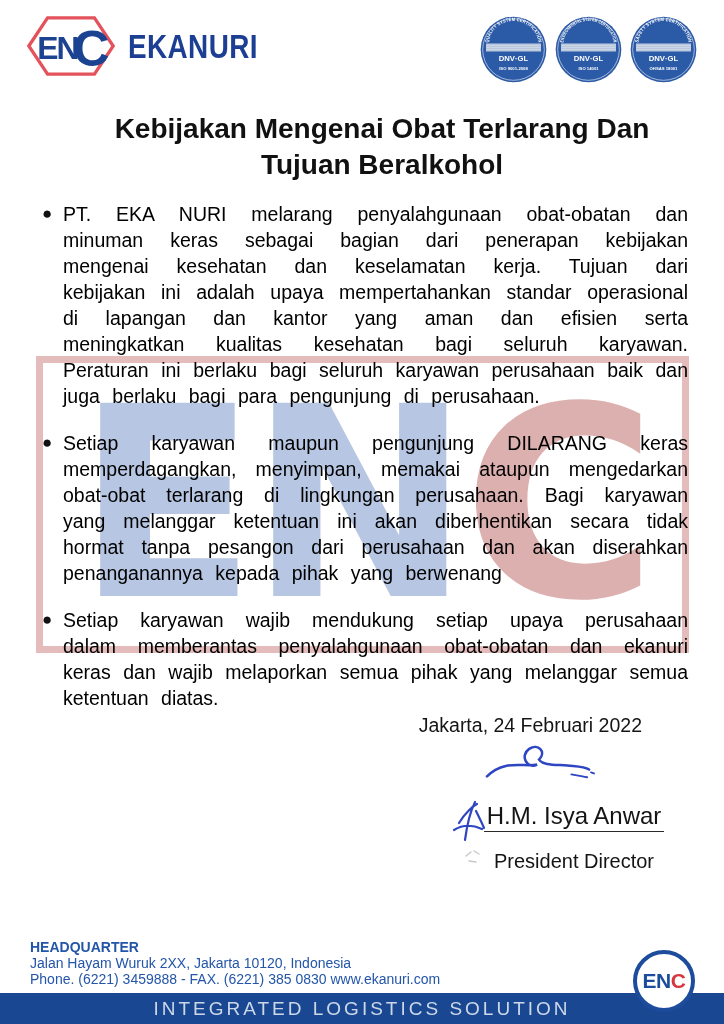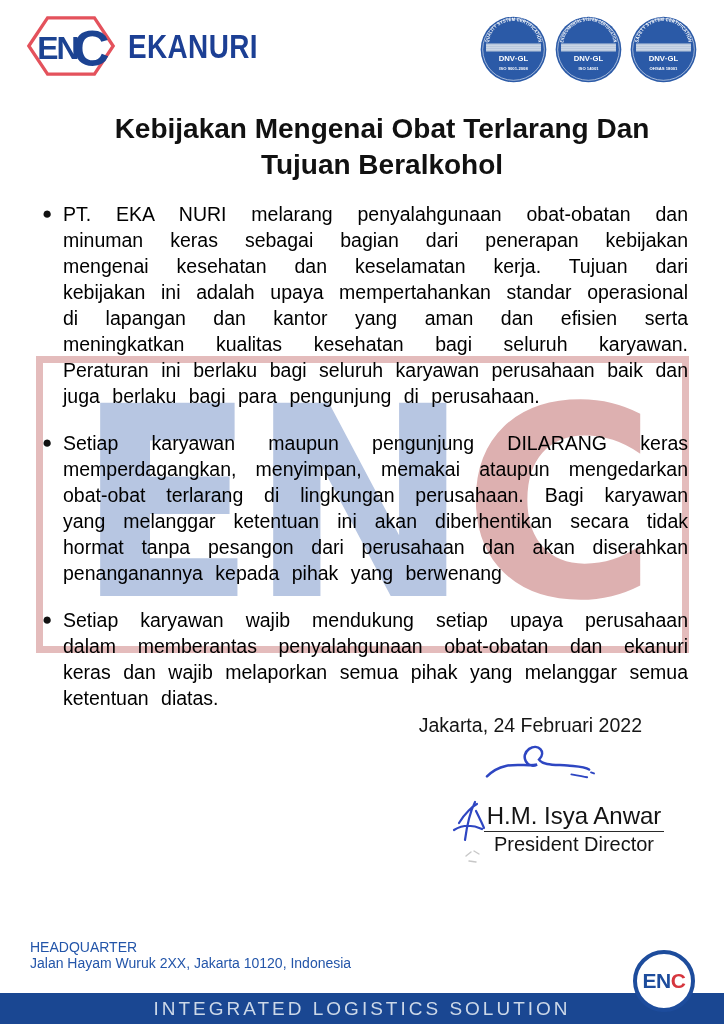--- a/index.html
+++ b/index.html
@@ -59,25 +59,25 @@
 
   
   .signature-svg { position:absolute; left:481px; top:741px; width:118px; height:54px; z-index:2; }
   .paraph-svg { position:absolute; left:448px; top:799px; width:42px; height:48px; z-index:2; }
   .pencil-svg { position:absolute; left:462px; top:847px; width:30px; height:18px; z-index:2; opacity:0.55; }
   .sign-block { position:absolute; left:468px; top:802px; width:212px; text-align:center; z-index:2; }
   .sign-name {
     display:inline-block; font-size:24px; color:#141414;
     border-bottom:1.5px solid #2a2a2a; padding:0 3px 1px 3px;
   }
-  .sign-title { font-size:20px; color:#141414; margin-top:1px; }
+  .sign-title { font-size:20px; color:#141414; margin-top:18px; }
 
   
   .footer-info { position:absolute; left:30px; top:939px; z-index:2; color:#2355a9; }
-  .footer-heading { font-size:14px; font-weight:normal; line-height:17px; }
+  .footer-heading { font-size:14px; font-weight:bold; line-height:17px; }
   .footer-line { font-size:14px; line-height:15.5px; }
   .bottom-bar {
     position:absolute; left:0; top:993px; width:724px; height:31px;
     background:#1a4792; z-index:1;
     display:flex; align-items:center; justify-content:center;
   }
   .tagline { color:#ccd8e8; font-size:19px; letter-spacing:3px; }
   .enc-badge {
     position:absolute; left:633px; top:950px; width:62px; height:62px; z-index:3;
     background:#ffffff; border:4px solid #1d4c9c; border-radius:50%;
@@ -202,20 +202,21 @@
   </svg>
 
   <div class="sign-block">
     <span class="sign-name">H.M. Isya Anwar</span>
     <div class="sign-title">President Director</div>
   </div>
 
   <div class="footer-info">
     <div class="footer-heading">HEADQUARTER</div>
     <div class="footer-line">Jalan Hayam Wuruk 2XX, Jakarta 10120, Indonesia</div>
+    <div class="footer-line">Phone. (6221) 3459888 - FAX. (6221) 385 0830 www.ekanuri.com</div>
   </div>
 
   <div class="bottom-bar">
     <span class="tagline">INTEGRATED LOGISTICS SOLUTION</span>
   </div>
 
   <div class="enc-badge">
     <span class="enc-en">EN</span>
       <span class="enc-c">C</span>
   </div>

